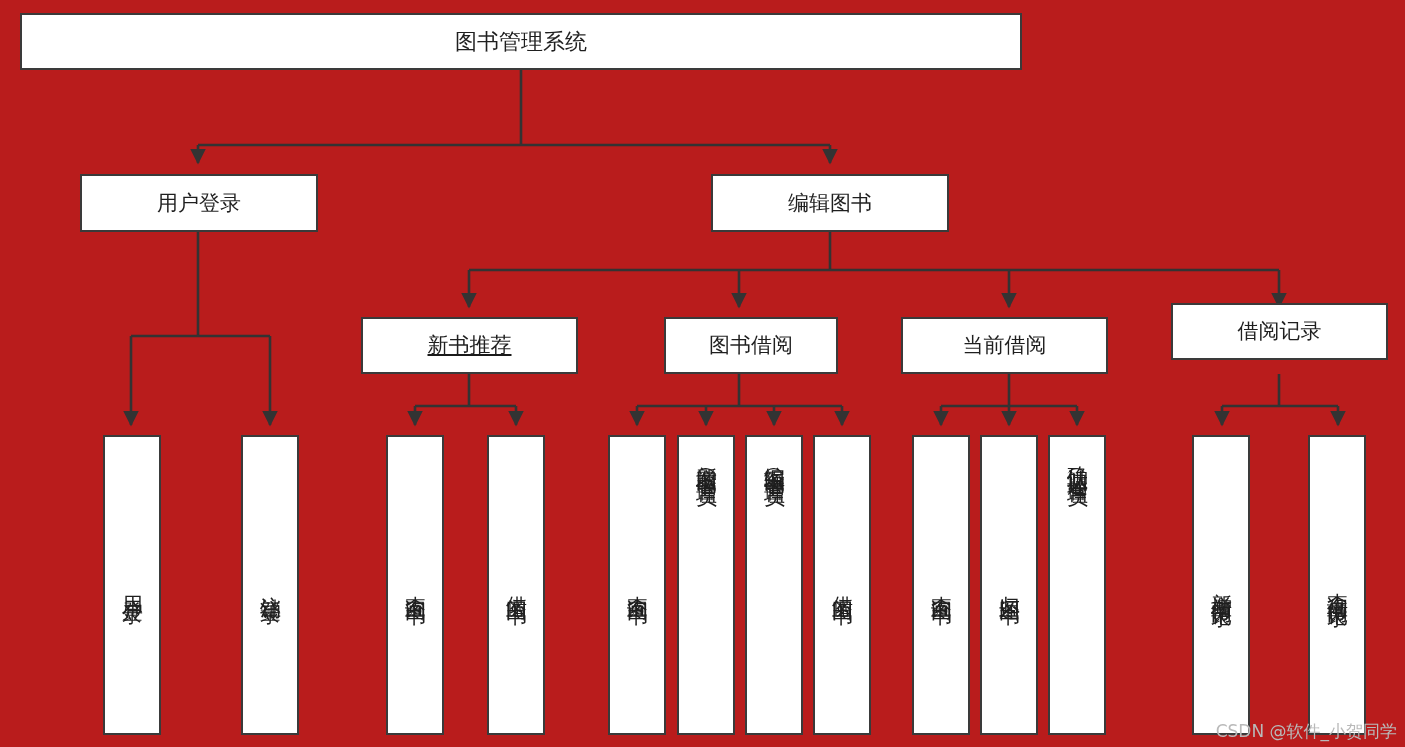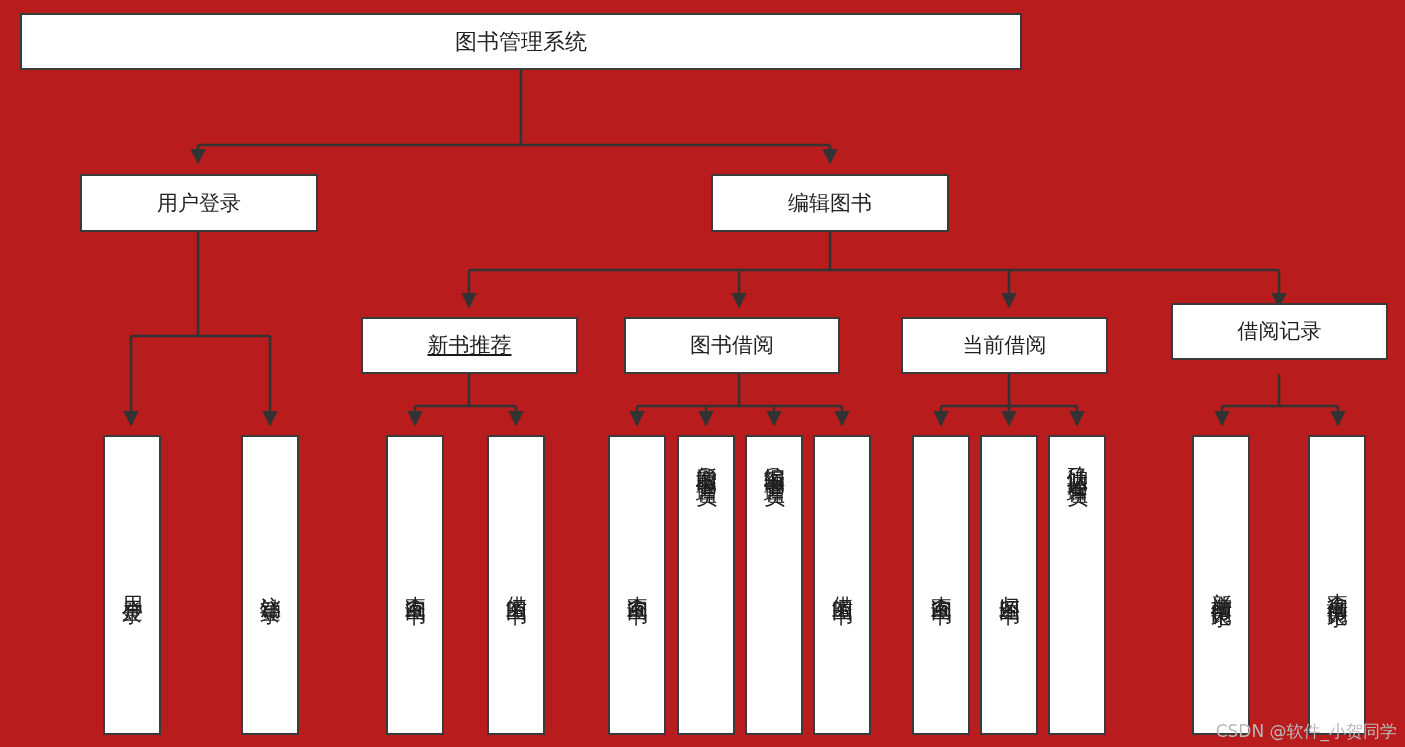--- a/index.html
+++ b/index.html
@@ -140,21 +140,21 @@
   <div class="node h" style="left:80px; top:174px; width:238px; height:58px;">
     <span class="lbl">用户登录</span>
   </div>
   <div class="node h" style="left:711px; top:174px; width:238px; height:58px;">
     <span class="lbl">编辑图书</span>
   </div>
 
   <div class="node h" style="left:361px; top:317px; width:217px; height:57px;text-decoration:underline;">
     <span class="lbl">新书推荐</span>
   </div>
-  <div class="node h" style="left:624px; top:317px; width:216px; height:57px;">
+  <div class="node h" style="left:664px; top:317px; width:174px; height:57px;">
     <span class="lbl">图书借阅</span>
   </div>
   <div class="node h" style="left:901px; top:317px; width:207px; height:57px;">
     <span class="lbl">当前借阅</span>
   </div>
   <div class="node h" style="left:1171px; top:303px; width:217px; height:57px;">
     <span class="lbl">借阅记录</span>
   </div>
 
   <div class="node v mid" style="left:103px; top:435px; width:58px; height:300px;">

